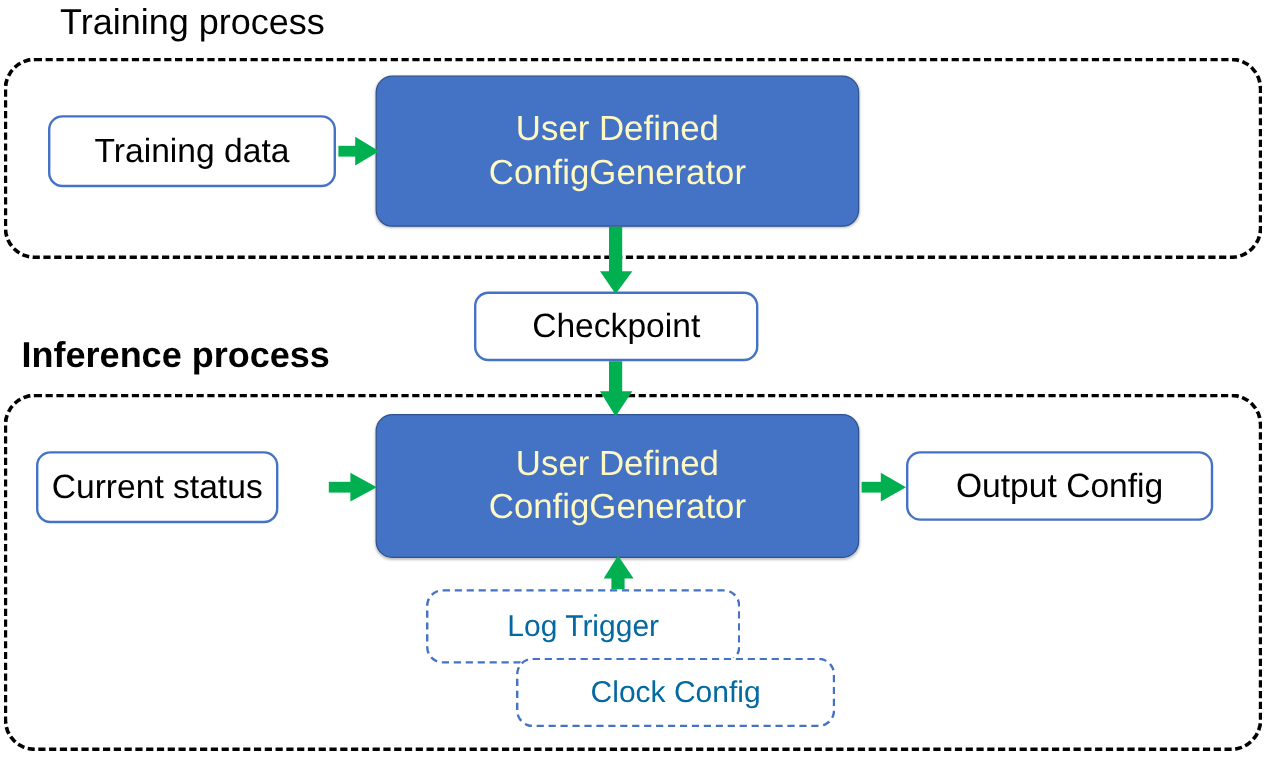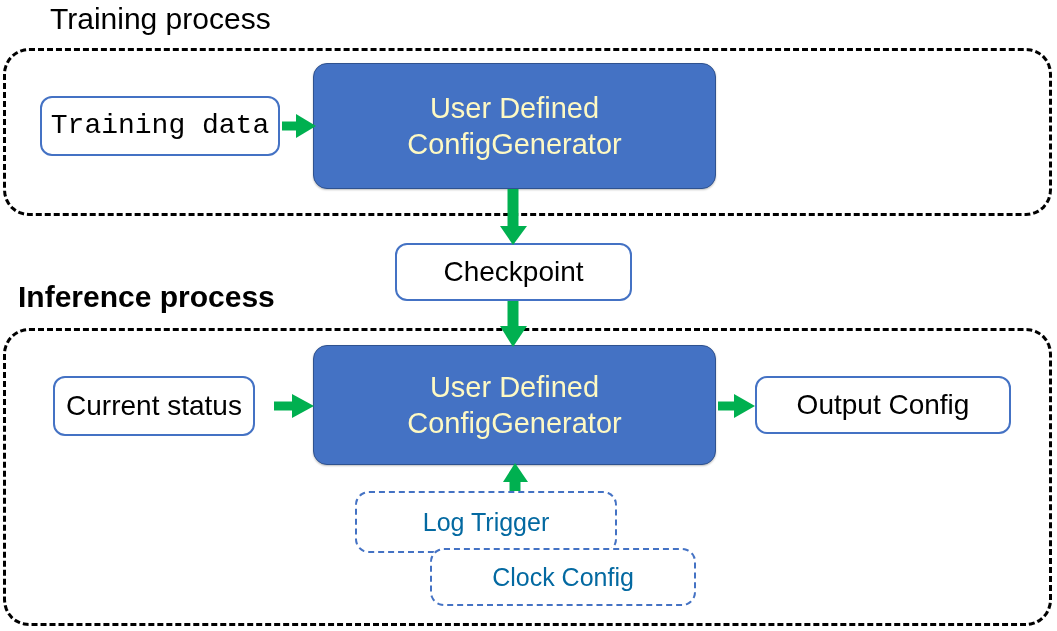--- a/index.html
+++ b/index.html
@@ -72,28 +72,28 @@
   .node-dashed {
     background: #ffffff;
     border: 2px dashed #4472C4;
     border-radius: 14px;
     color: #0369a1;
     font-size: 25px;
     line-height: 32px;
   }
 
   
-  #node-training-data     { left: 40px;  top: 96px;  width: 240px; height: 60px; font-family: Liberation Mono, monospace; }
+  #node-training-data     { left: 40px;  top: 96px;  width: 240px; height: 60px; }
   #node-generator-train   { left: 313px; top: 63px;  width: 403px; height: 126px; }
 
   
   #node-checkpoint        { left: 395px; top: 243px; width: 237px; height: 58px; }
 
   
-  #node-current-status    { left: 30px;  top: 376px; width: 202px; height: 60px; margin-left: 23px; }
+  #node-current-status    { left: 30px;  top: 376px; width: 202px; height: 60px; }
   #node-generator-infer   { left: 313px; top: 345px; width: 403px; height: 120px; }
   #node-output-config     { left: 755px; top: 376px; width: 256px; height: 58px; }
 
   
   #node-log-trigger       { left: 355px; top: 491px; width: 262px; height: 62px; z-index: 4; }
   #node-clock-trigger     { left: 430px; top: 548px; width: 266px; height: 58px; z-index: 5; }
 
   
   #arrow-layer {
     position: absolute;

